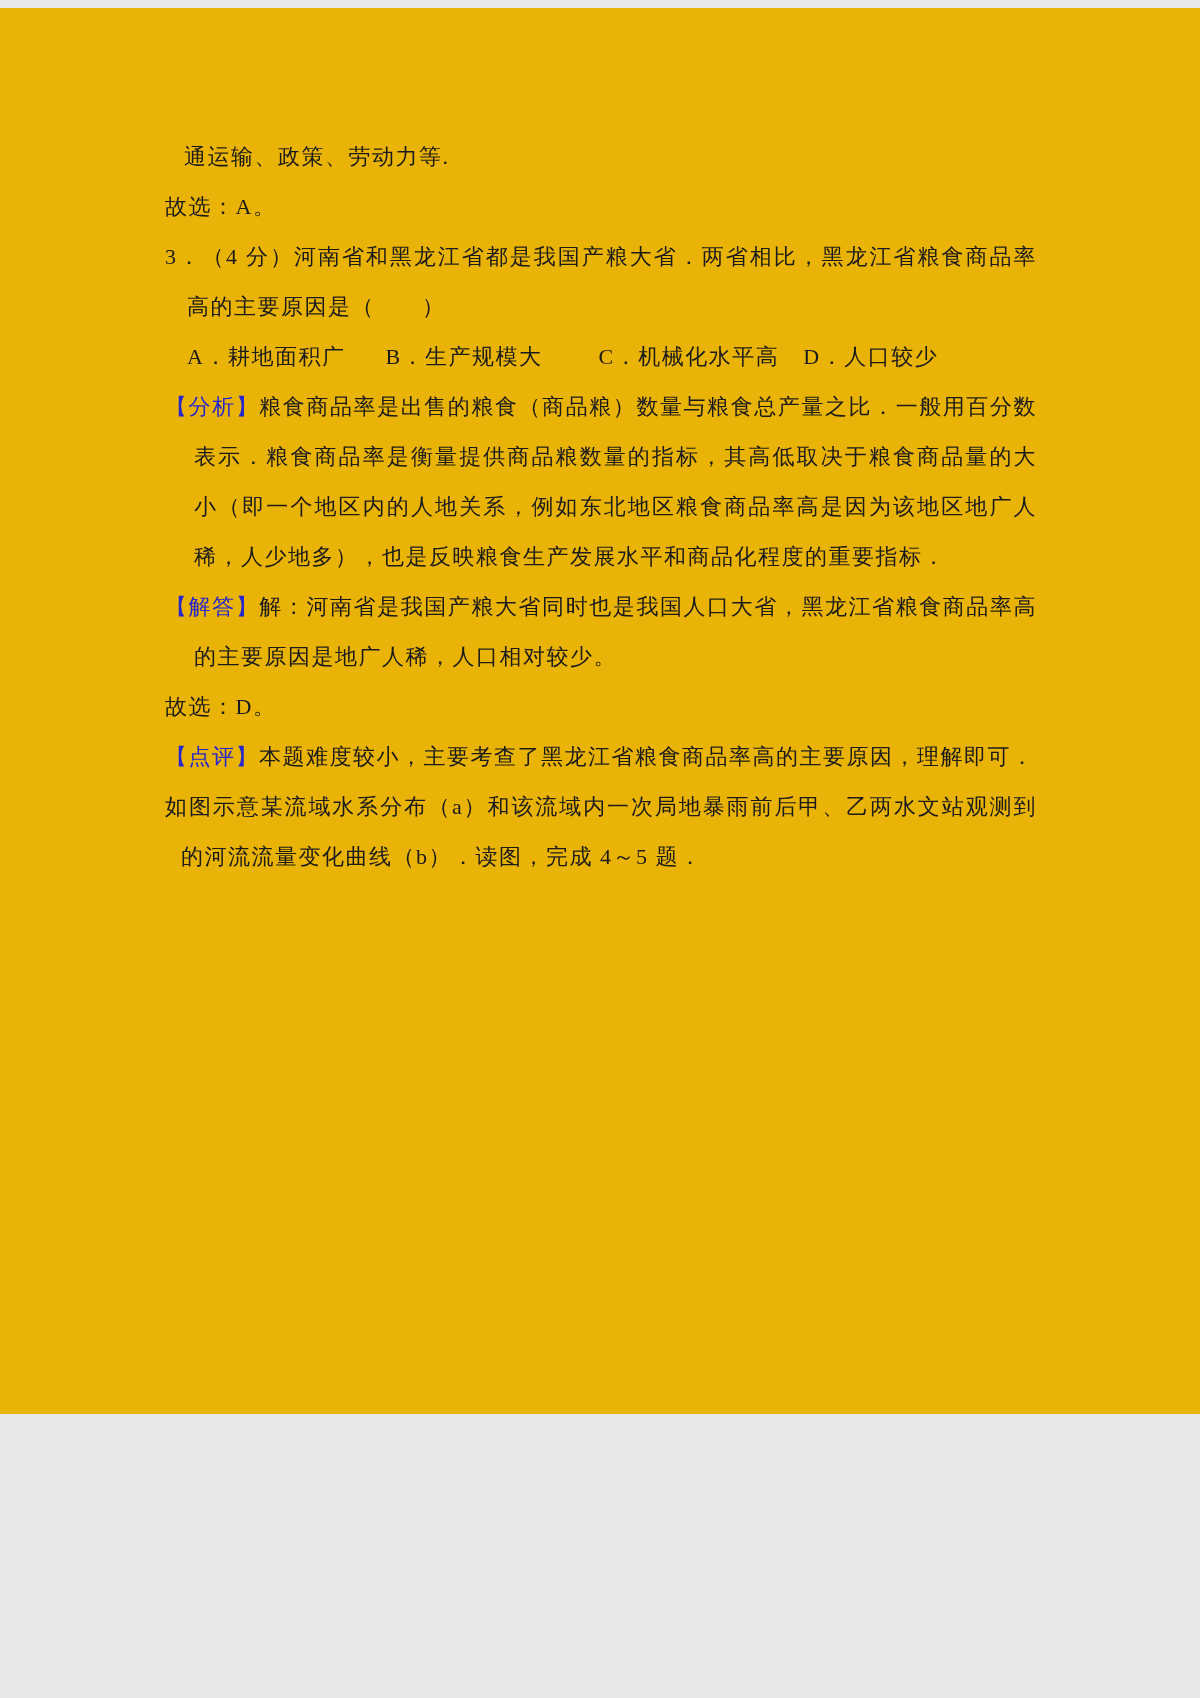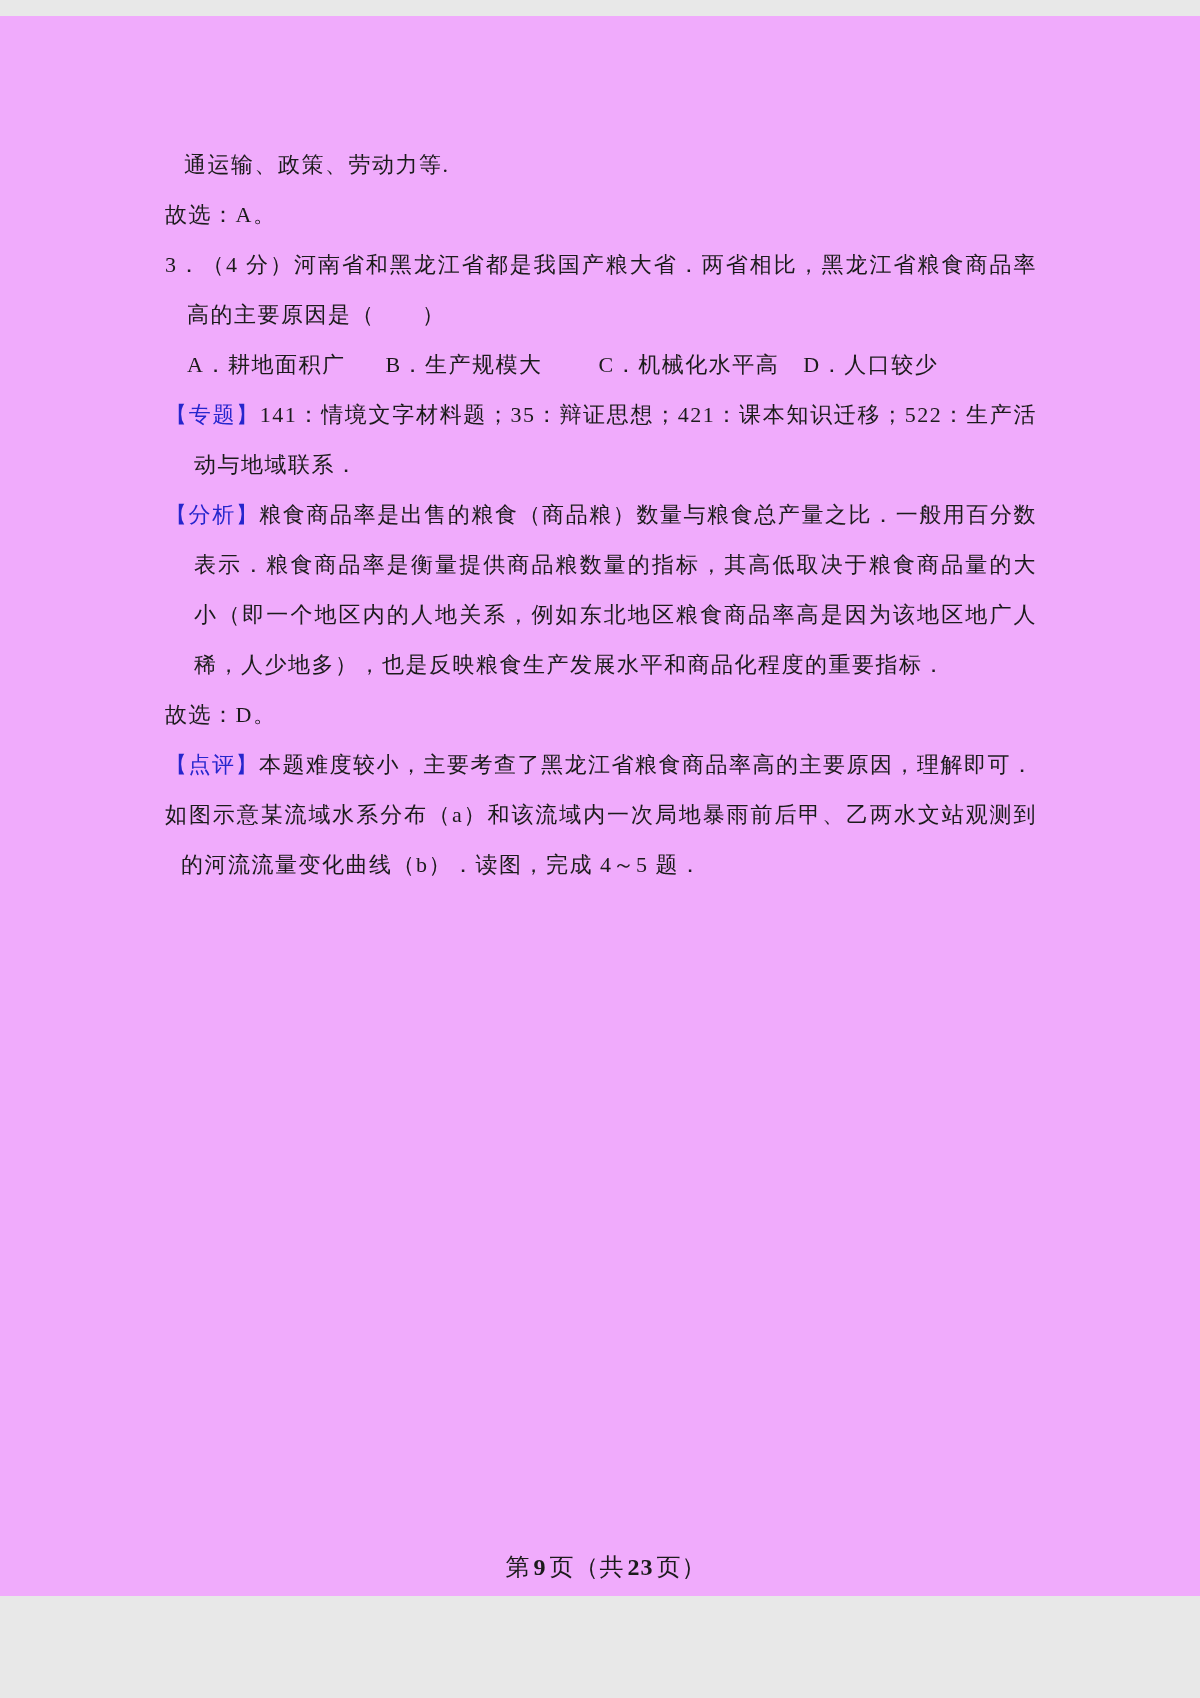--- a/index.html
+++ b/index.html
@@ -3,23 +3,23 @@
 <meta charset="utf-8">
 <style>
   html, body {
     margin: 0;
     padding: 0;
     background: #e8e8e8;
   }
   .page {
     position: relative;
     width: 1200px;
-    height: 1580px;
-    margin: 16px auto;
-    background: #f0abfc;
+    height: 1406px;
+    margin: 8px auto;
+    background: #eab308;
     font-family: "Liberation Serif", "DejaVu Serif", serif;
     color: #1b1b1b;
     font-size: 22px;
     line-height: 50px;
     box-sizing: border-box;
     overflow: hidden;
   }
   .content {
     position: absolute;
     left: 165px;
@@ -78,28 +78,28 @@
     <p class="plain">故选：A。</p>
 
 
     <p class="stem">3．（4 分）河南省和黑龙江省都是我国产粮大省．两省相比，黑龙江省粮食商品率高的主要原因是（　　）</p>
 
     <p class="options">
       <span class="opt">A．耕地面积广</span><span class="opt">B．生产规模大</span><span class="opt">C．机械化水平高</span><span class="opt">D．人口较少</span>
     </p>
 
 
-    <p class="hang">
-      <span class="lbl">【专题】</span><span>141：情境文字材料题；35：辩证思想；421：课本知识迁移；522：生产活动与地域联系．</span>
-    </p>
 
     <p class="hang">
       <span class="lbl">【分析】</span><span>粮食商品率是出售的粮食（商品粮）数量与粮食总产量之比．一般用百分数表示．粮食商品率是衡量提供商品粮数量的指标，其高低取决于粮食商品量的大小（即一个地区内的人地关系，例如东北地区粮食商品率高是因为该地区地广人稀，人少地多），也是反映粮食生产发展水平和商品化程度的重要指标．</span>
     </p>
 
+    <p class="hang">
+      <span class="lbl">【解答】</span><span>解：河南省是我国产粮大省同时也是我国人口大省，黑龙江省粮食商品率高的主要原因是地广人稀，人口相对较少。</span>
+    </p>
 
     <p class="plain">故选：D。</p>
 
     <p class="hang">
       <span class="lbl">【点评】</span><span>本题难度较小，主要考查了黑龙江省粮食商品率高的主要原因，理解即可．</span>
     </p>
 
     <p class="intro">如图示意某流域水系分布（a）和该流域内一次局地暴雨前后甲、乙两水文站观测到的河流流量变化曲线（b）．读图，完成 4～5 题．</p>
 
   </main>

